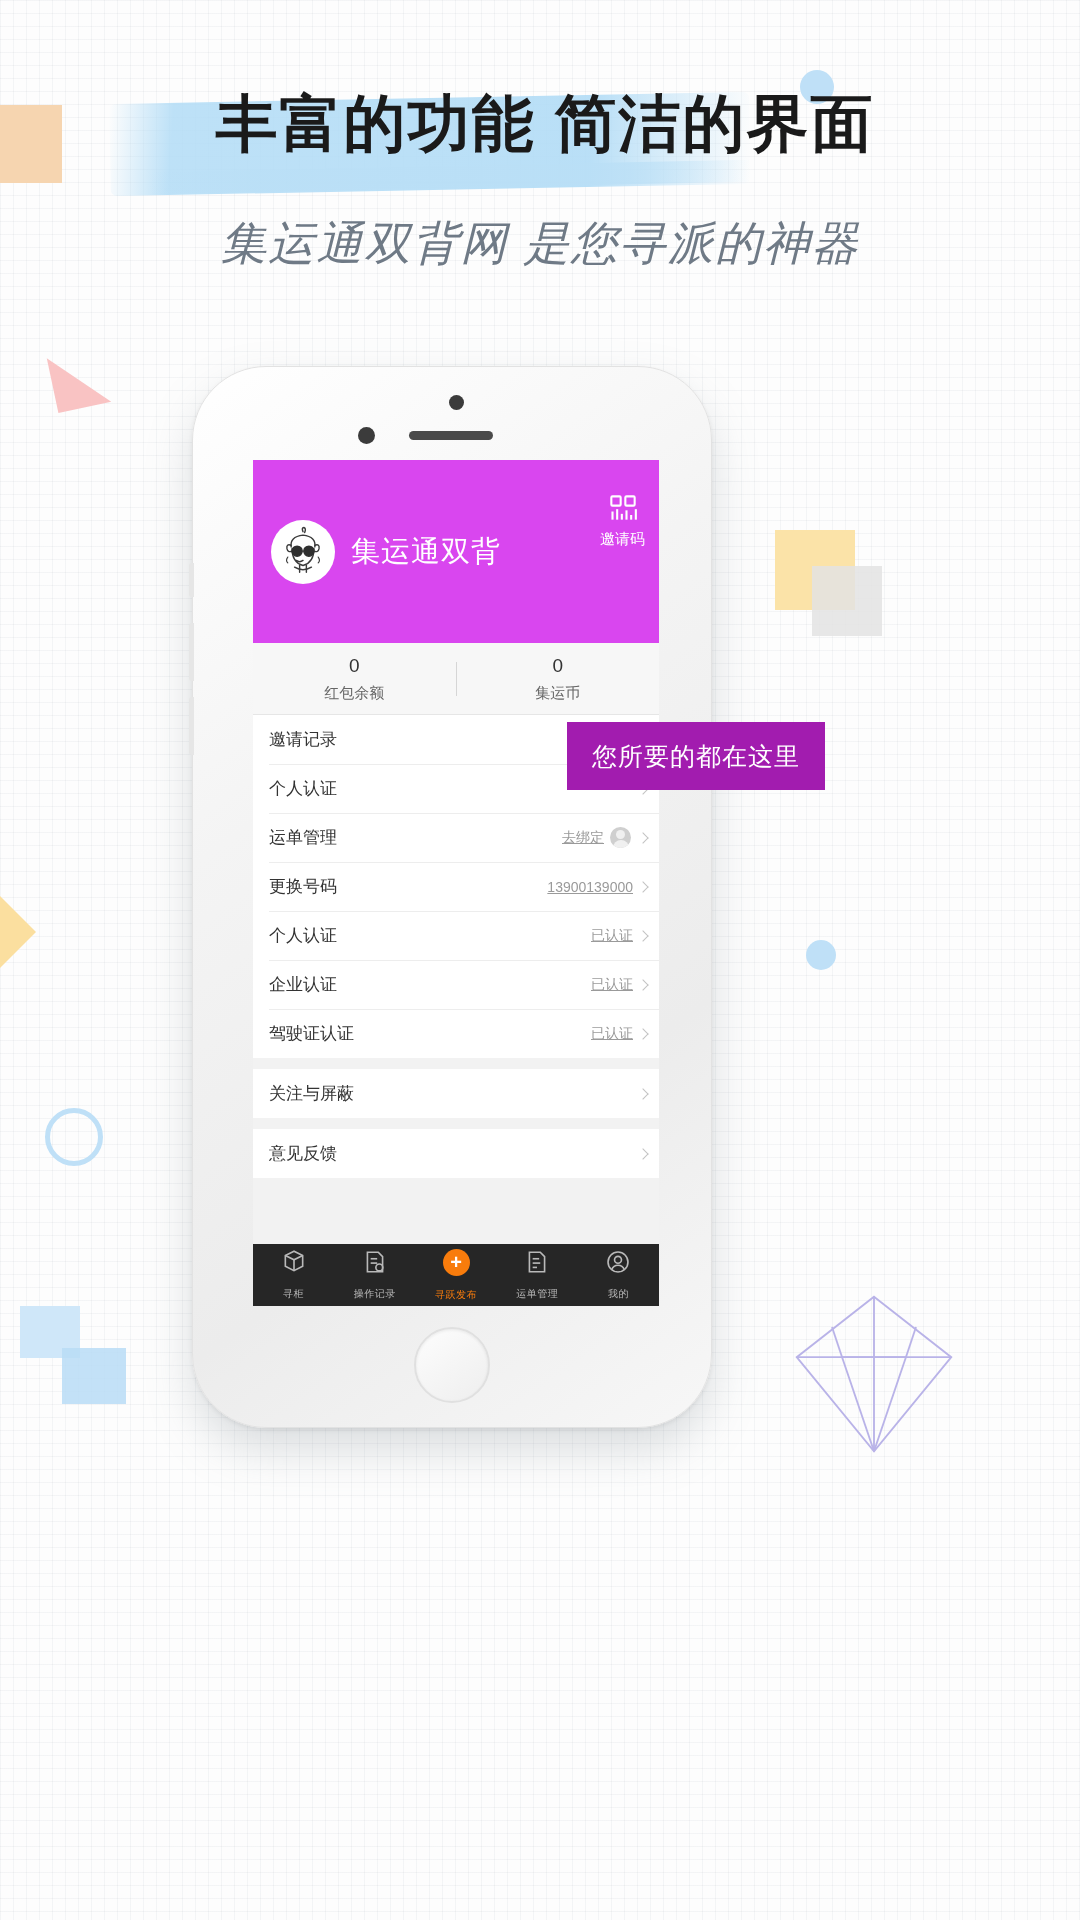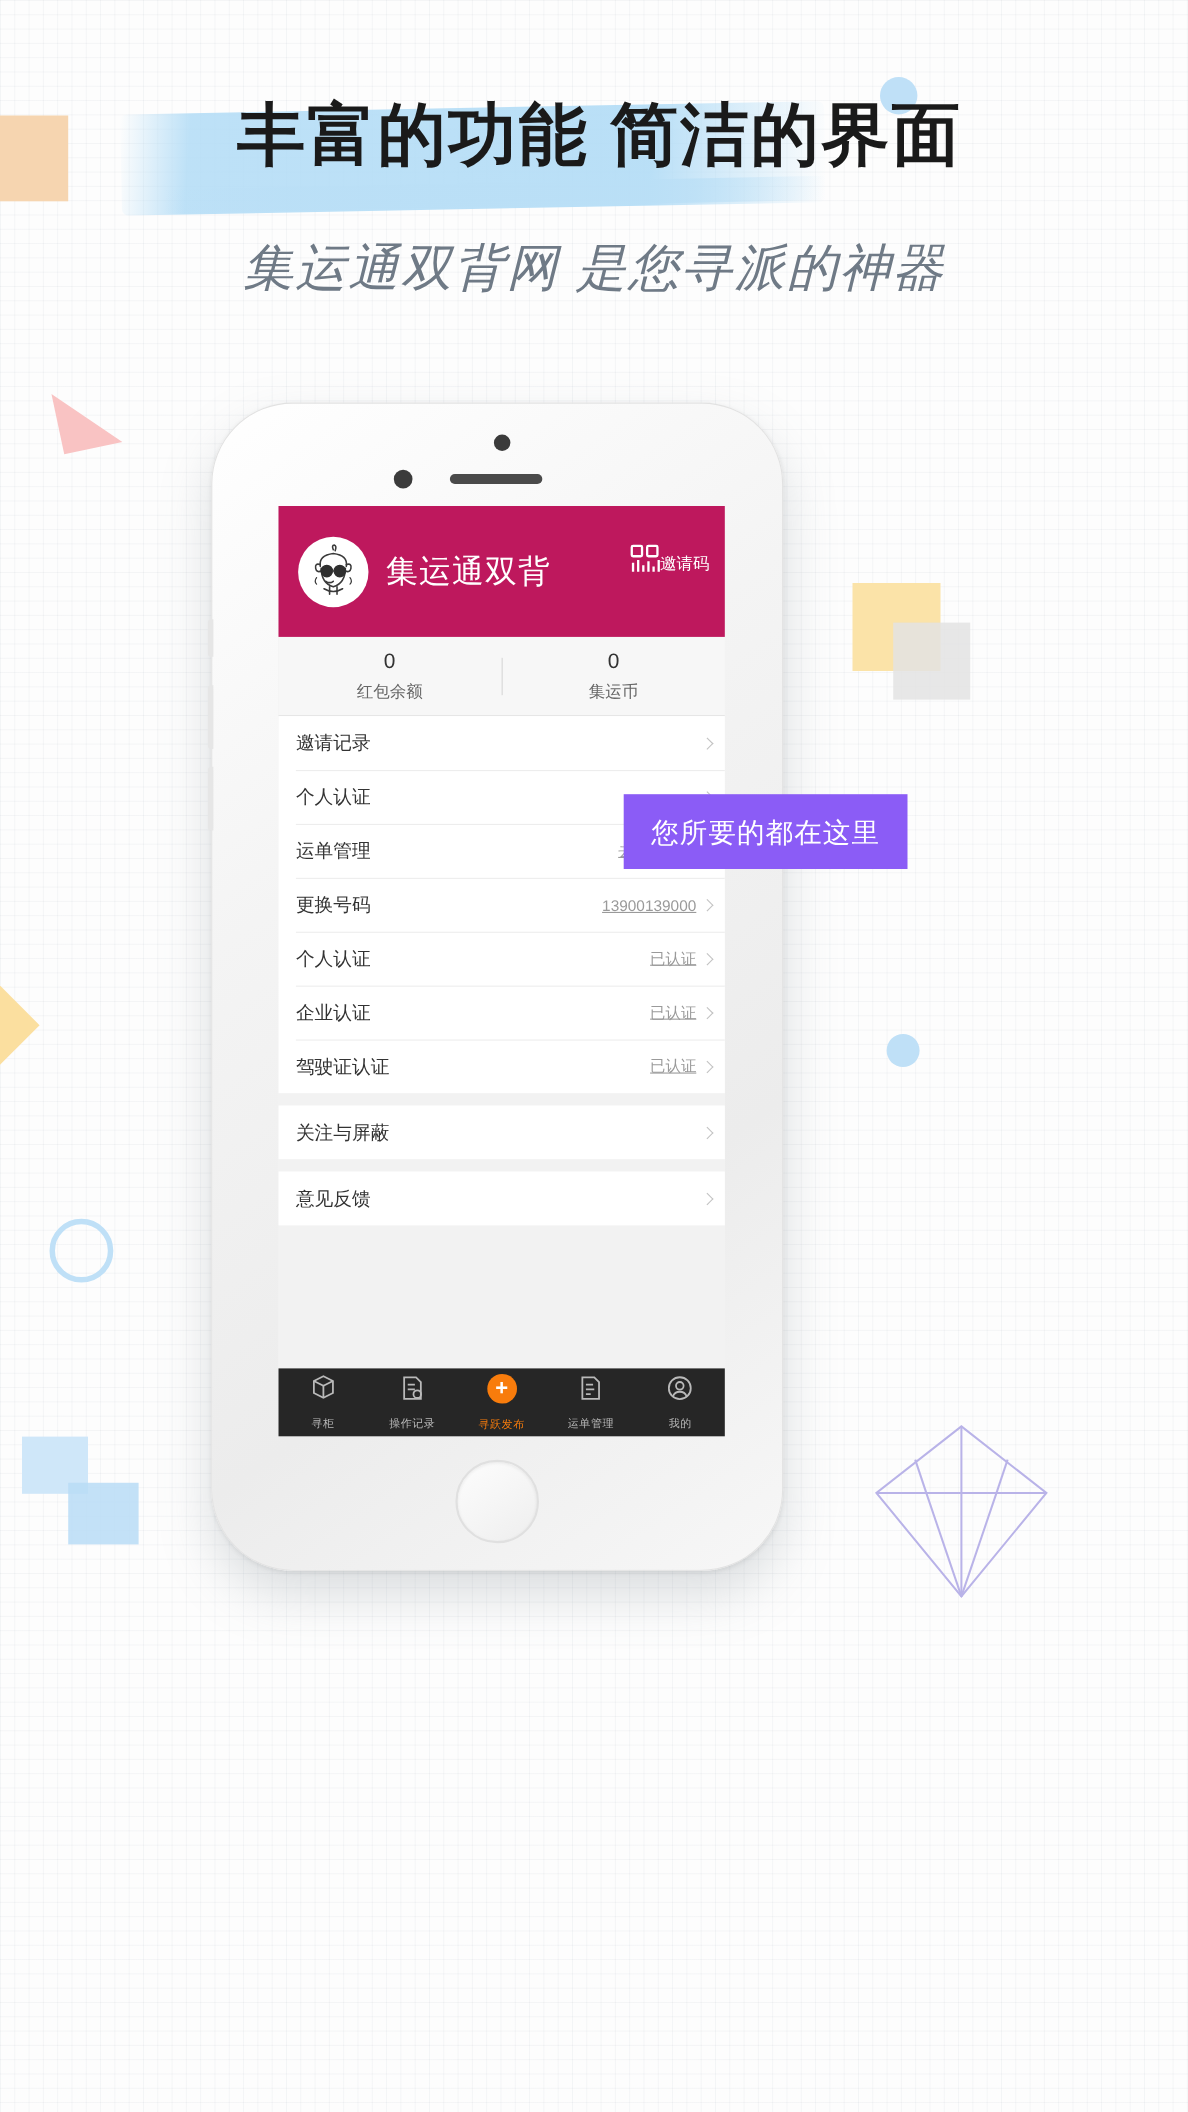--- a/index.html
+++ b/index.html
@@ -101,32 +101,32 @@
     box-shadow: inset 0 1px 3px rgba(0,0,0,.07);
   }
 
   #screen {
     position:absolute; left:60px; top:93px; width:406px; height:846px;
     background:#f2f2f2; overflow:hidden;
   }
 
   
   #app-header {
-    height:119px; background:#be185d; position:relative;
+    height:183px; background:#d946ef; position:relative;
     display:flex; align-items:center; padding-left:18px;
   }
   #app-logo {
     width:64px; height:64px; border-radius:50%; background:#ffffff;
     display:flex; align-items:center; justify-content:center; flex:0 0 auto;
   }
   #app-logo svg { width:54px; height:54px; }
   #app-title { margin-left:16px; color:#ffffff; font-size:29px; letter-spacing:1px; }
   #invite-code-btn {
     position:absolute; right:14px; top:34px;
-    display:flex; flex-direction:row; align-items:center; color:#fff;
+    display:flex; flex-direction:column; align-items:center; color:#fff;
   }
   #invite-qr-icon { width:28px; height:28px; }
   #invite-code-label { font-size:15px; margin-top:8px; }
 
   
   #stats-bar {
     height:72px; background:#f7f7f7; display:flex; align-items:center;
     border-bottom:1px solid #e6e6e6;
   }
   .stat-cell { flex:1; text-align:center; }
@@ -167,21 +167,21 @@
   .tab-item.is-center .tab-label { color:#f87c0c; }
   .fab {
     width:27px; height:27px; border-radius:50%; background:#f87c0c;
     display:flex; align-items:center; justify-content:center;
     color:#fff; font-size:20px; line-height:1; font-weight:bold;
   }
 
   
   #callout {
     position:absolute; left:567px; top:722px; width:258px; height:68px;
-    background:#8b5cf6; display:flex; align-items:center; justify-content:center;
+    background:#a21caf; display:flex; align-items:center; justify-content:center;
     color:#ffffff; font-size:25px; letter-spacing:1px;
   }
 </style>
 </head>
 <body>
 
 <div id="bg-paper"></div>
 
 <div class="deco" id="deco-square-orange"></div>
 <div class="deco" id="deco-triangle-pink"></div>

